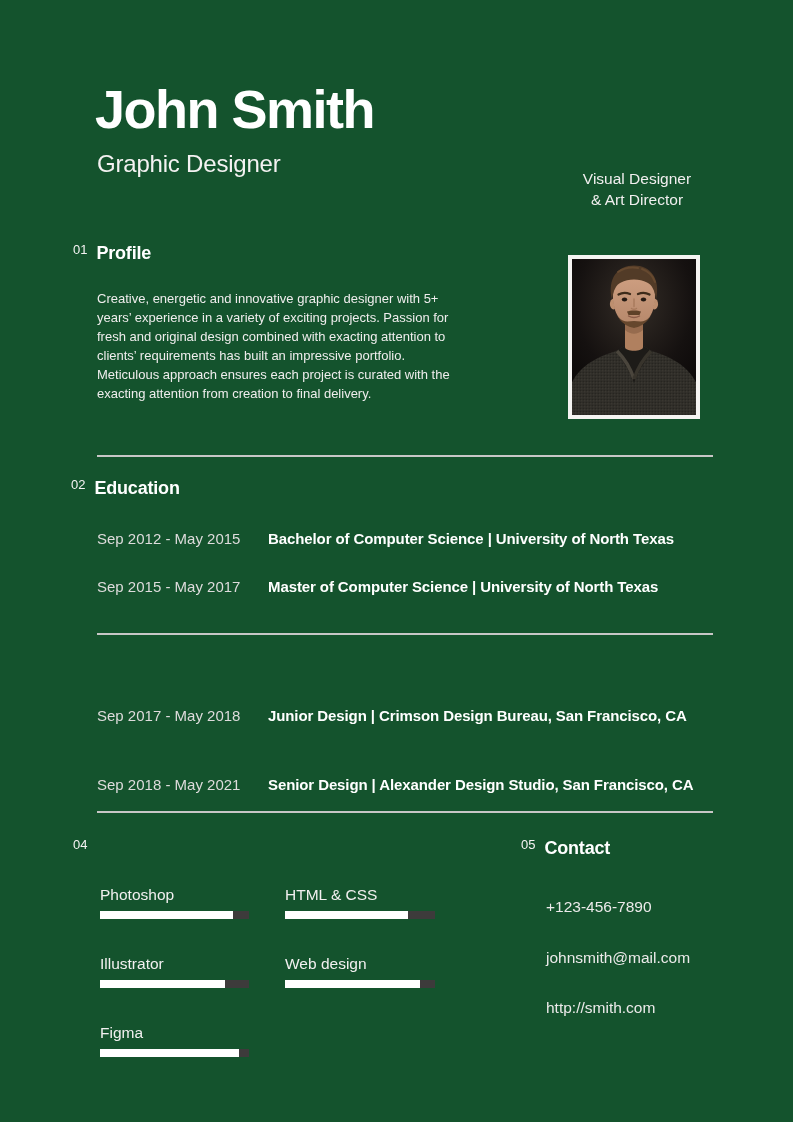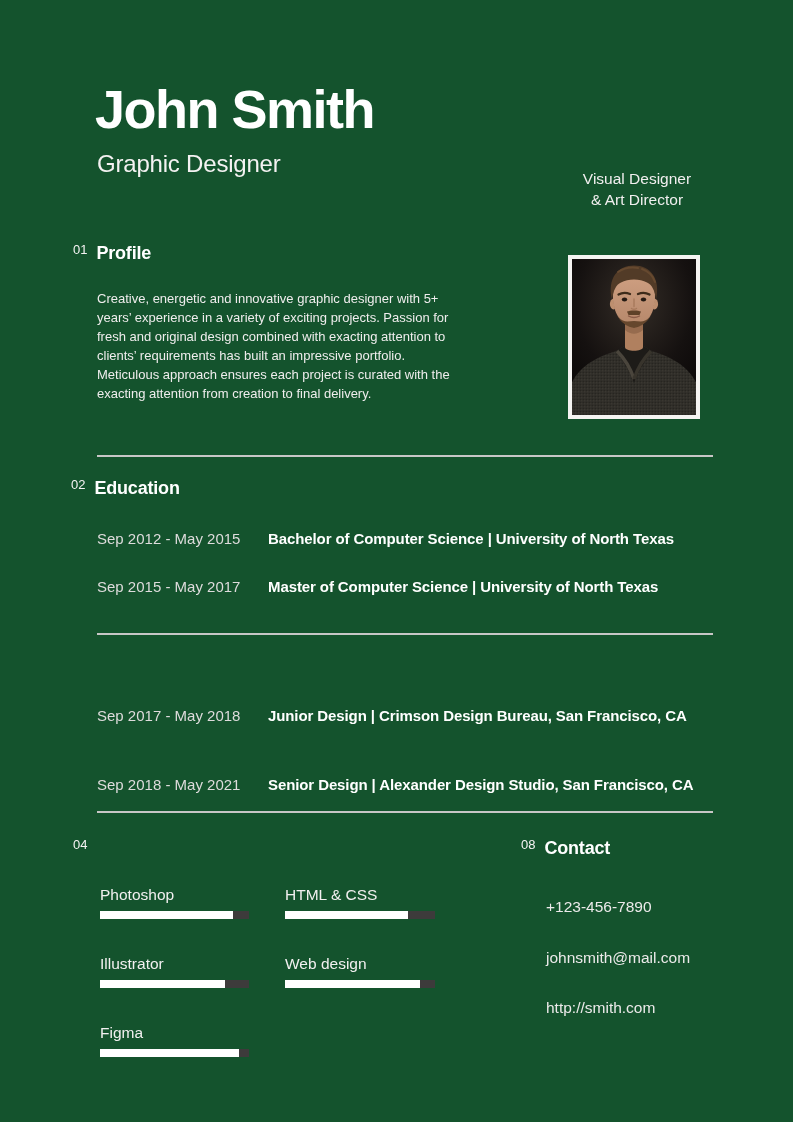--- a/index.html
+++ b/index.html
@@ -298,21 +298,21 @@
     </div>
     <div class="skill">
       <div class="skill-label">Web design</div>
       <div class="skill-track">
           <div class="skill-fill" style="width: 90%;"></div>
         </div>
     </div>
   </div>
 
   <div class="sec-head" style="left:521px; top:838px;">
-    <span class="sec-num">08</span>
+    <span class="sec-num">05</span>
     <h2 class="sec-title">Contact</h2>
   </div>
   <div class="contact-list">
     <div class="contact-item">+123-456-7890</div>
     <div class="contact-item">johnsmith@mail.com</div>
     <div class="contact-item">http://smith.com</div>
   </div>
 
 </div>
 

